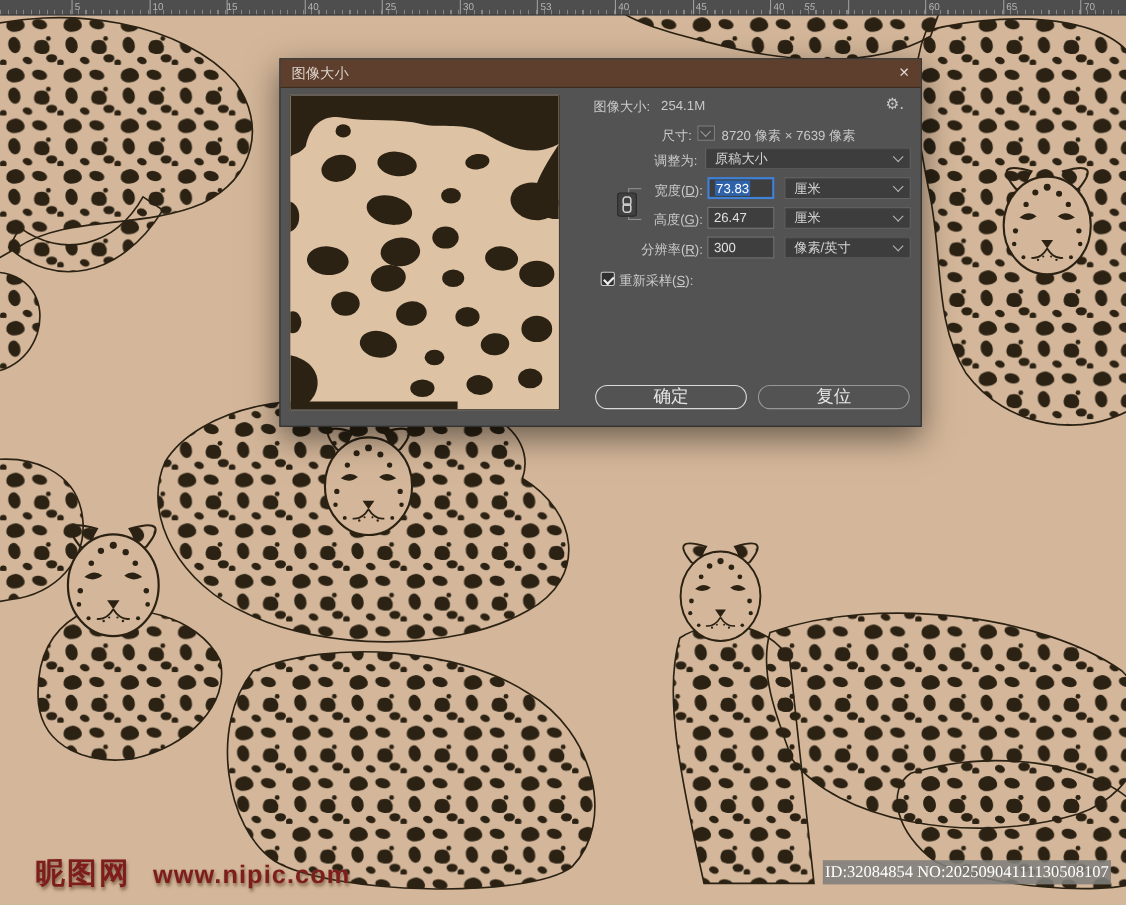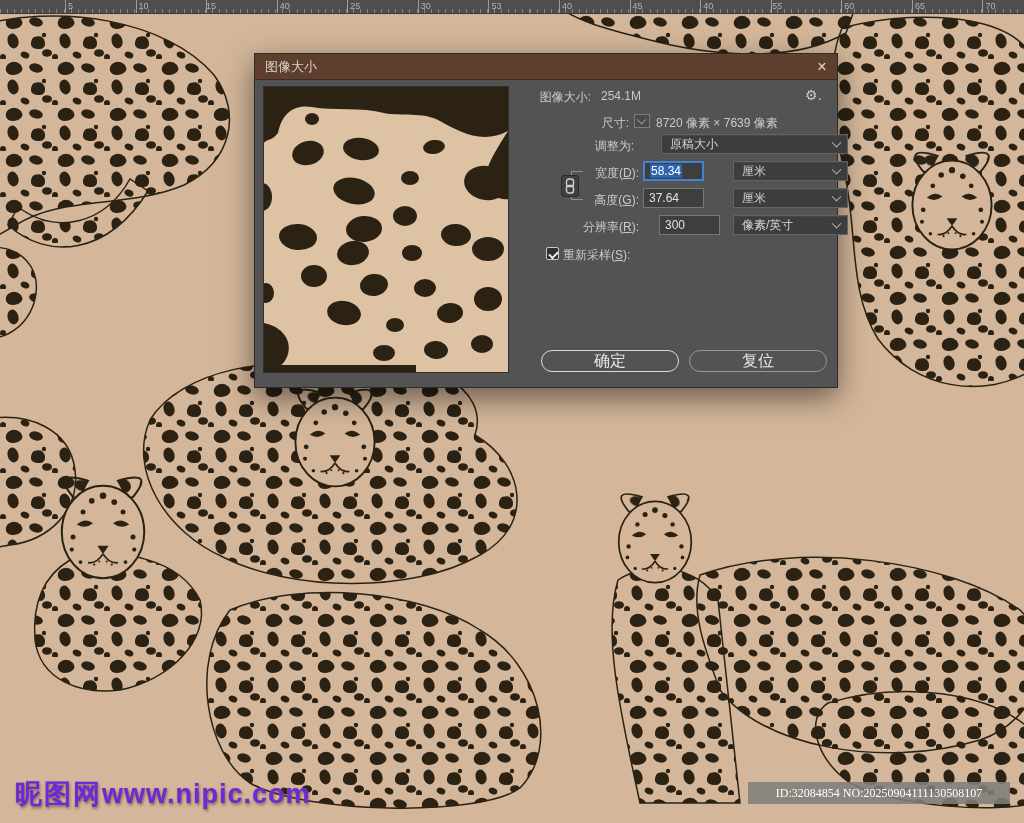--- a/index.html
+++ b/index.html
@@ -60,21 +60,20 @@
     background:#3e3e3e;border:1px solid #777;color:#e0e0e0;
     line-height:18px;padding-left:5px;font-size:12px;
   }
   .field.focused{border:2px solid var(--accent-blue,#3f82d6);line-height:16px;}
   .field.focused .sel{background:var(--selection-blue,#2e63ac);color:#fff;padding:0 1px;}
   .dropdown{
     position:absolute;height:20px;box-sizing:border-box;
     background:#3d3d3d;border:1px solid #636363;color:#d6d6d6;
     line-height:18px;padding:0 18px 0 8px;font-size:12px;white-space:nowrap;overflow:hidden;
     box-shadow:inset 0 1px 0 rgba(255,255,255,.05);
-    margin-left:20px;
   }
   .chev{
     position:absolute;right:7px;top:50%;width:6px;height:6px;
     border-right:1.5px solid #b5b5b5;border-bottom:1.5px solid #b5b5b5;
     transform:translateY(-70%) rotate(45deg);
   }
   .dim-chevbox{
     position:absolute;width:16px;height:14px;box-sizing:border-box;
     background:#4a4a4a;border:1px solid #7c7c7c;
   }
@@ -99,30 +98,30 @@
   }
   .btn{
     position:absolute;top:296px;width:138px;height:22px;box-sizing:border-box;
     border-radius:11px;background:transparent;color:#e6e6e6;
     font-size:16px;text-align:center;line-height:20px;
   }
   .btn.ok{left:286px;border:1px solid #d9d9d9;}
   .btn.reset{left:434px;border:1px solid #979797;}
   
   .wm{
-    position:absolute;left:15px;top:776px;z-index:6;color:#6d28d9;
-    display:flex;align-items:baseline;gap:0;
+    position:absolute;left:32px;top:776px;z-index:6;color:#7f1d1d;
+    display:flex;align-items:baseline;gap:20px;
     text-shadow:1px 2px 3px rgba(95,65,40,.65),0 0 1px rgba(160,140,120,.6);
   }
   .wm .n{font-size:27px;font-weight:bold;letter-spacing:2px;}
-  .wm .u2{font-size:27px;font-weight:bold;letter-spacing:1px;}
+  .wm .u2{font-size:23px;font-weight:bold;letter-spacing:1px;}
   .idbadge{
     position:absolute;left:748px;top:782px;width:262px;height:22px;z-index:6;
     background:rgba(128,126,122,.88);color:#fff;
-    font-family:"Liberation Serif","DejaVu Serif",serif;font-size:12px;
+    font-family:"Liberation Serif","DejaVu Serif",serif;font-size:15px;
     display:flex;align-items:center;justify-content:center;white-space:nowrap;
   }
 </style>
 </head>
 <body>
 
 <div class="ruler">
   <div class="ruler-minor"></div>
   <div>
       <div class="rtick" style="left: 64.975px;"></div>
@@ -139,21 +138,21 @@
       <div class="rlabel" style="left: 420.85px;">30</div>
       <div class="rtick" style="left: 488.425px;"></div>
       <div class="rlabel" style="left: 491.425px;">53</div>
       <div class="rtick" style="left: 559px;"></div>
       <div class="rlabel" style="left: 562px;">40</div>
       <div class="rtick" style="left: 629.575px;"></div>
       <div class="rlabel" style="left: 632.575px;">45</div>
       <div class="rtick" style="left: 700.15px;"></div>
       <div class="rlabel" style="left: 703.15px;">40</div>
       <div class="rtick" style="left: 770.725px;"></div>
-      <div class="rlabel" style="left: 772px; font-style: italic;">55</div>
+      <div class="rlabel" style="left: 731px; font-style: italic;">55</div>
       <div class="rtick" style="left: 841.3px;"></div>
       <div class="rlabel" style="left: 844.3px;">60</div>
       <div class="rtick" style="left: 911.875px;"></div>
       <div class="rlabel" style="left: 914.875px;">65</div>
       <div class="rtick" style="left: 982.45px;"></div>
       <div class="rlabel" style="left: 985.45px;">70</div>
     </div>
 </div>
 
 <div class="canvas">
@@ -283,35 +282,35 @@
 
   <div class="bracket"></div>
   <div class="linkicon">
     <svg width="10" height="16" viewBox="0 0 10 16">
         <rect x="1.5" y="1" width="7" height="7.5" rx="2.5" fill="none" stroke="#cfcfcf" stroke-width="1.4"></rect>
         <rect x="1.5" y="7.5" width="7" height="7.5" rx="2.5" fill="none" stroke="#cfcfcf" stroke-width="1.4"></rect>
       </svg>
   </div>
 
   <div class="row-label" style="left:260px;top:111px;width:124px;"><span>宽度(</span><span class="u">D</span><span>):</span></div>
-  <div class="field focused" style="left:388px;top:107px;width:61px;"><span class="sel">58.34</span></div>
+  <div class="field focused" style="left:388px;top:107px;width:61px;"><span class="sel">73.83</span></div>
   <div class="dropdown" style="left:458px;top:107px;width:115px;">
     <span>厘米</span>
     <span class="chev"></span>
   </div>
 
   <div class="row-label" style="left:260px;top:138px;width:124px;"><span>高度(</span><span class="u">G</span><span>):</span></div>
-  <div class="field" style="left:388px;top:134px;width:61px;"><span>37.64</span></div>
+  <div class="field" style="left:388px;top:134px;width:61px;"><span>26.47</span></div>
   <div class="dropdown" style="left:458px;top:134px;width:115px;">
     <span>厘米</span>
     <span class="chev"></span>
   </div>
 
   <div class="row-label" style="left:260px;top:165px;width:124px;"><span>分辨率(</span><span class="u">R</span><span>):</span></div>
-  <div class="field" style="left:404px;top:161px;width:61px;"><span>300</span></div>
+  <div class="field" style="left:388px;top:161px;width:61px;"><span>300</span></div>
   <div class="dropdown" style="left:458px;top:161px;width:115px;">
     <span>像素/英寸</span>
     <span class="chev"></span>
   </div>
 
   <div class="checkbox checked" style="left:291px;top:193px;"></div>
   <div class="row-label" style="left:308px;top:193px;width:71px;text-align:left;"><span>重新采样(</span><span class="u">S</span><span>):</span></div>
 
   <div class="btn ok">确定</div>
   <div class="btn reset">复位</div>

